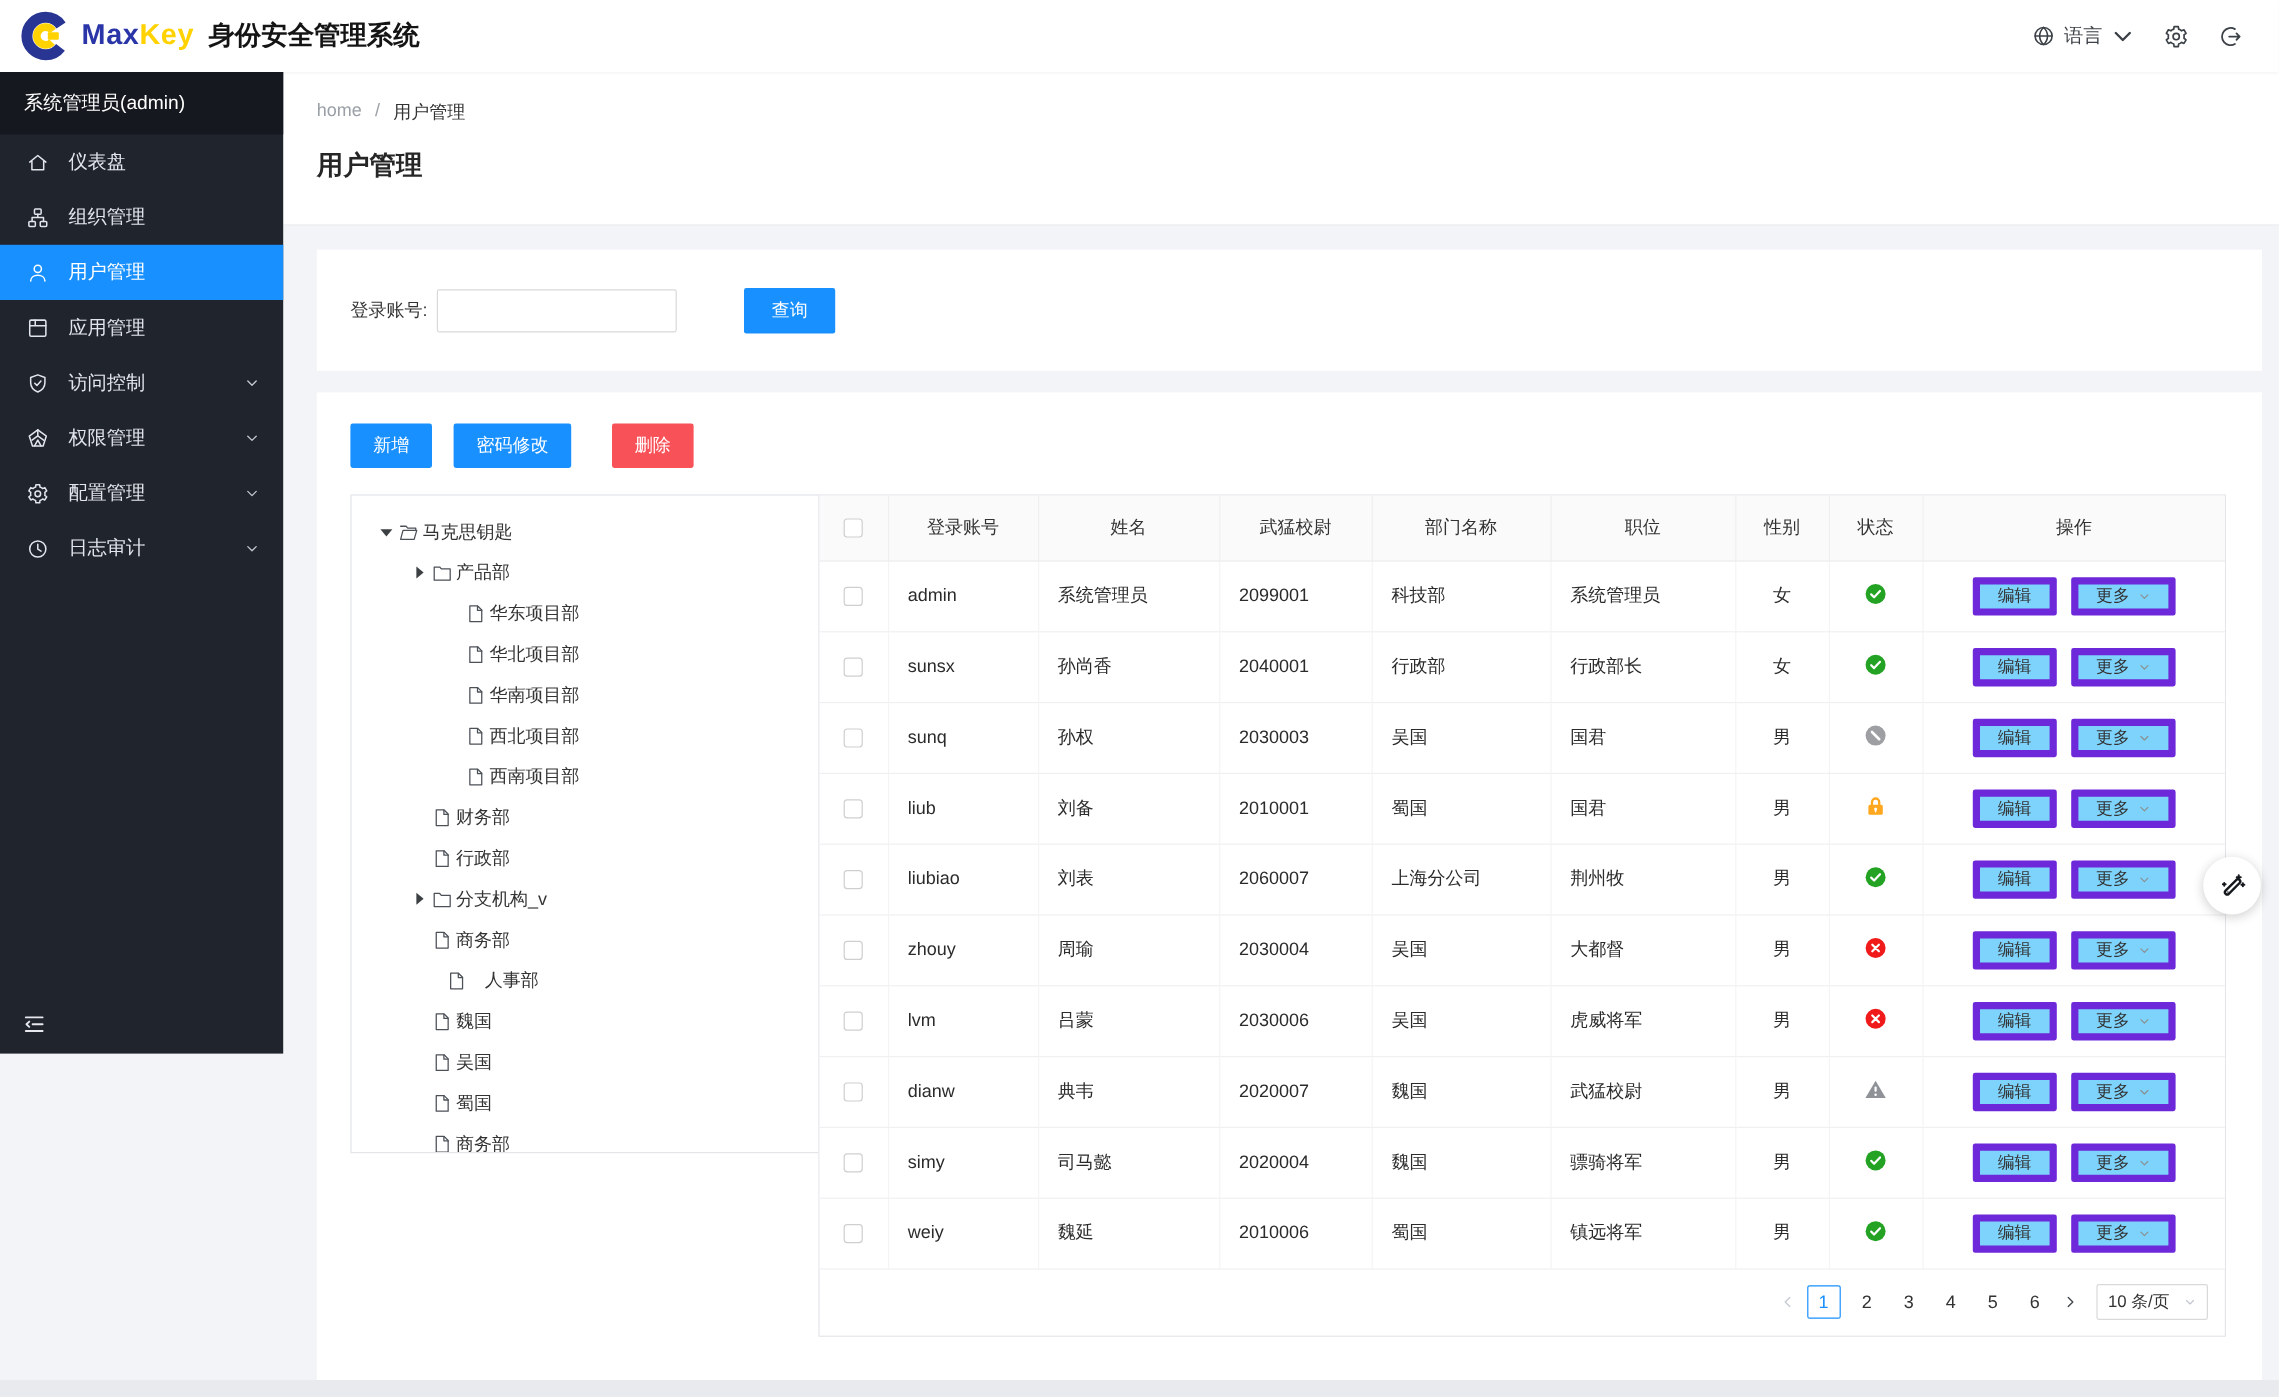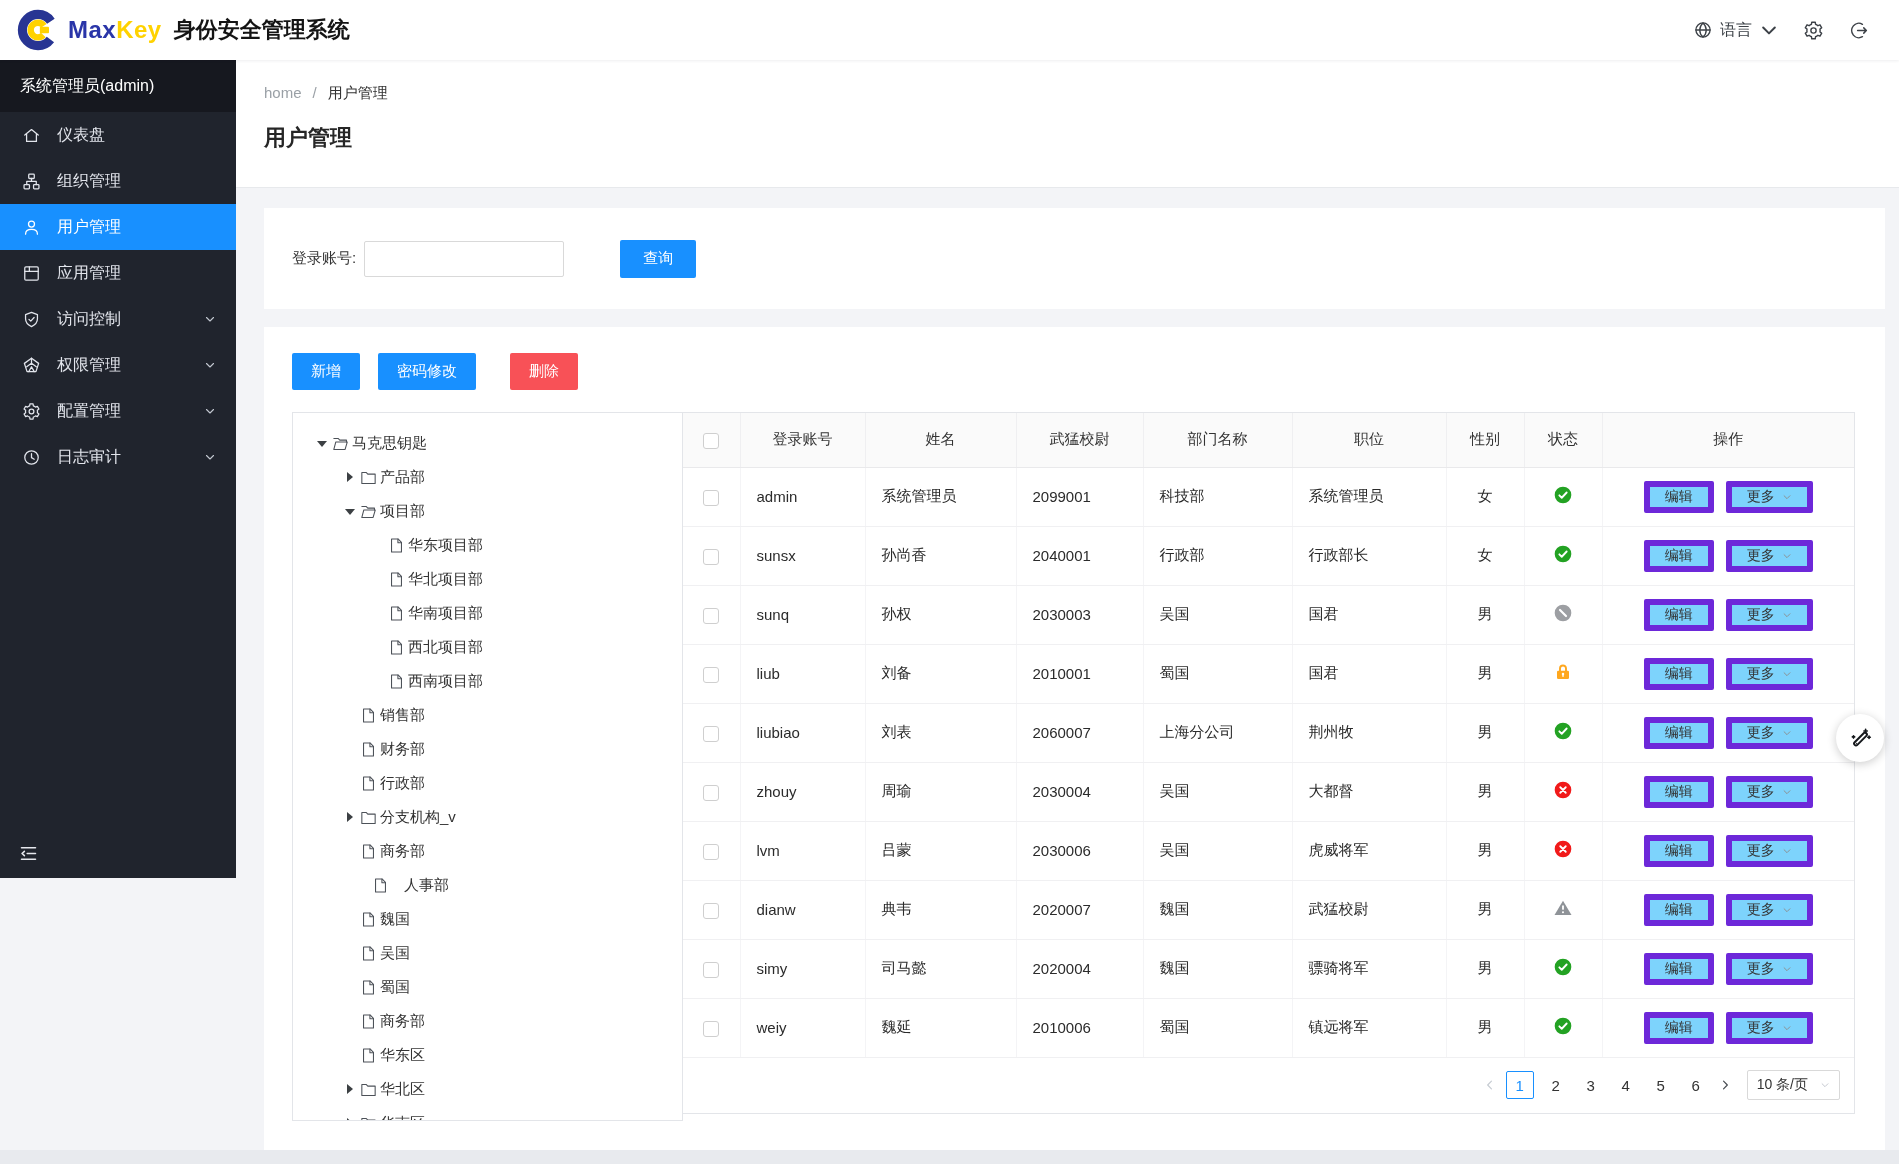--- a/index.html
+++ b/index.html
@@ -61,21 +61,21 @@
   .btn-danger{background:#f85157;margin-left:16px;}
   .query-btn{width:76px;height:38px;margin-left:56px;}
 
   
   .main-card{margin-top:18px;min-height:825px;padding:26px 30px 20px 28px;}
   .toolbar{display:flex;gap:18px;}
   .toolbar .btn{height:37px;padding:0 19px;}
   .panel{display:flex;align-items:flex-start;margin-top:22px;}
 
   
-  .tree-box{width:394px;height:709px;border:1px solid #e3e5e9;padding:13px 8px;overflow:hidden;background:#fff;}
+  .tree-box{width:394px;height:549px;border:1px solid #e3e5e9;padding:13px 8px;overflow:hidden;background:#fff;}
   .tree-item{height:34px;display:flex;align-items:center;font-size:15px;color:#333;cursor:pointer;}
   .caret{width:21px;height:16px;display:inline-flex;align-items:center;justify-content:center;flex:none;}
   .caret-down::after{content:"";border:5px solid transparent;border-top:6px solid #3c4043;margin-top:6px;}
   .caret-right::after{content:"";border:5px solid transparent;border-left:6px solid #3c4043;margin-left:6px;}
   .tree-icon{color:#4c5158;margin-right:3px;}
   .tree-icon svg{width:17px;height:17px;stroke:currentColor;}
   .tree-label{white-space:nowrap;}
 
   
   .table-box{flex:1;margin-left:-1px;border:1px solid #e3e5e9;background:#fff;}
@@ -304,30 +304,20 @@
             </div>
             <div class="tree-item" style="padding-left: 38px;">
               <span class="caret caret-right"></span>
               <span class="tree-icon icon">
                 <svg viewBox="0 0 24 24" fill="none" stroke="currentColor" stroke-width="1.5" stroke-linecap="round" stroke-linejoin="round">
                   <path d="M2.6 5h6.4l2 2.2h10.4v13.2H2.6z"></path>
                 </svg>
               </span>
               <span class="tree-label">产品部</span>
             </div>
-            <div class="tree-item" style="padding-left: 38px;">
-              <span class="caret caret-down"></span>
-              <span class="tree-icon icon">
-                <svg viewBox="0 0 24 24" fill="none" stroke="currentColor" stroke-width="1.5" stroke-linecap="round" stroke-linejoin="round">
-                  <path d="M2.6 5h6.4l2 2.2h9.4v2.6"></path>
-                  <path d="M5.4 9.8h16.2l-3.1 10.6H2.6z"></path>
-                </svg>
-              </span>
-              <span class="tree-label">项目部</span>
-            </div>
             <div class="tree-item" style="padding-left: 66px;">
               <span class="caret"></span>
               <span class="tree-icon icon">
                 <svg viewBox="0 0 24 24" fill="none" stroke="currentColor" stroke-width="1.5" stroke-linecap="round" stroke-linejoin="round">
                   <path d="M5 2.8h9.2L19 7.6v13.6H5z"></path>
                   <path d="M14 3v5h5"></path>
                 </svg>
               </span>
               <span class="tree-label">华东项目部</span>
             </div>
@@ -363,30 +353,20 @@
             </div>
             <div class="tree-item" style="padding-left: 66px;">
               <span class="caret"></span>
               <span class="tree-icon icon">
                 <svg viewBox="0 0 24 24" fill="none" stroke="currentColor" stroke-width="1.5" stroke-linecap="round" stroke-linejoin="round">
                   <path d="M5 2.8h9.2L19 7.6v13.6H5z"></path>
                   <path d="M14 3v5h5"></path>
                 </svg>
               </span>
               <span class="tree-label">西南项目部</span>
-            </div>
-            <div class="tree-item" style="padding-left: 38px;">
-              <span class="caret"></span>
-              <span class="tree-icon icon">
-                <svg viewBox="0 0 24 24" fill="none" stroke="currentColor" stroke-width="1.5" stroke-linecap="round" stroke-linejoin="round">
-                  <path d="M5 2.8h9.2L19 7.6v13.6H5z"></path>
-                  <path d="M14 3v5h5"></path>
-                </svg>
-              </span>
-              <span class="tree-label">销售部</span>
             </div>
             <div class="tree-item" style="padding-left: 38px;">
               <span class="caret"></span>
               <span class="tree-icon icon">
                 <svg viewBox="0 0 24 24" fill="none" stroke="currentColor" stroke-width="1.5" stroke-linecap="round" stroke-linejoin="round">
                   <path d="M5 2.8h9.2L19 7.6v13.6H5z"></path>
                   <path d="M14 3v5h5"></path>
                 </svg>
               </span>
               <span class="tree-label">财务部</span>

